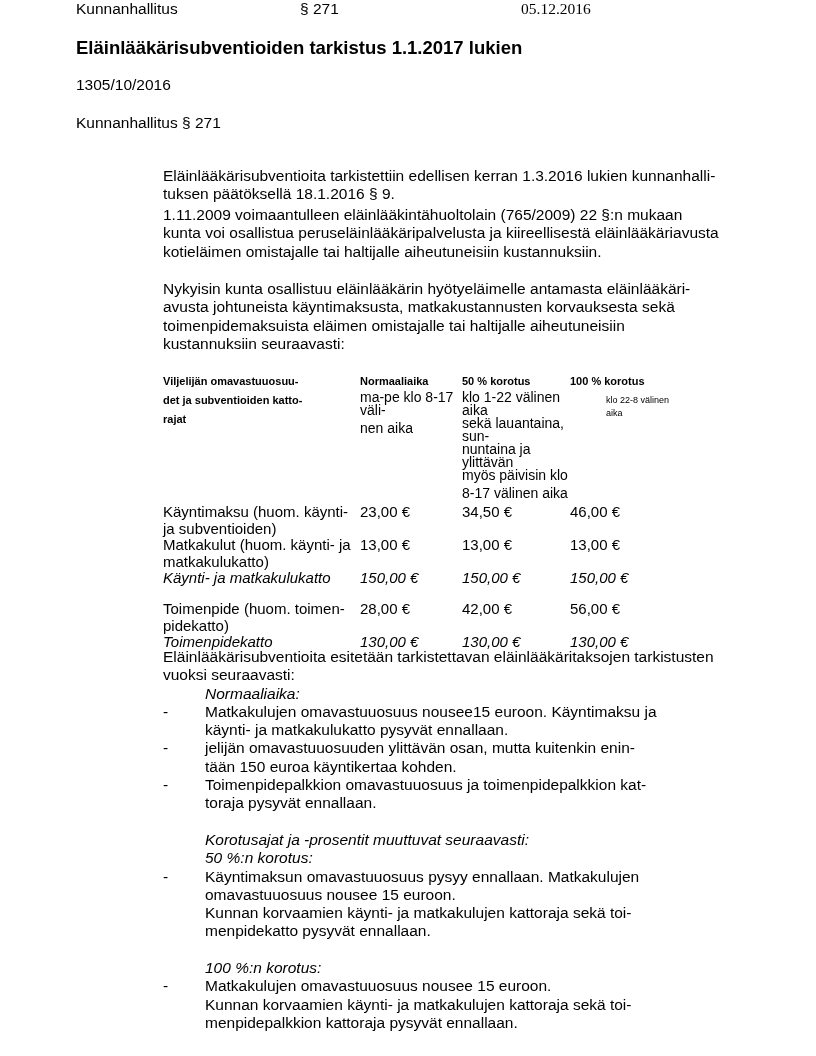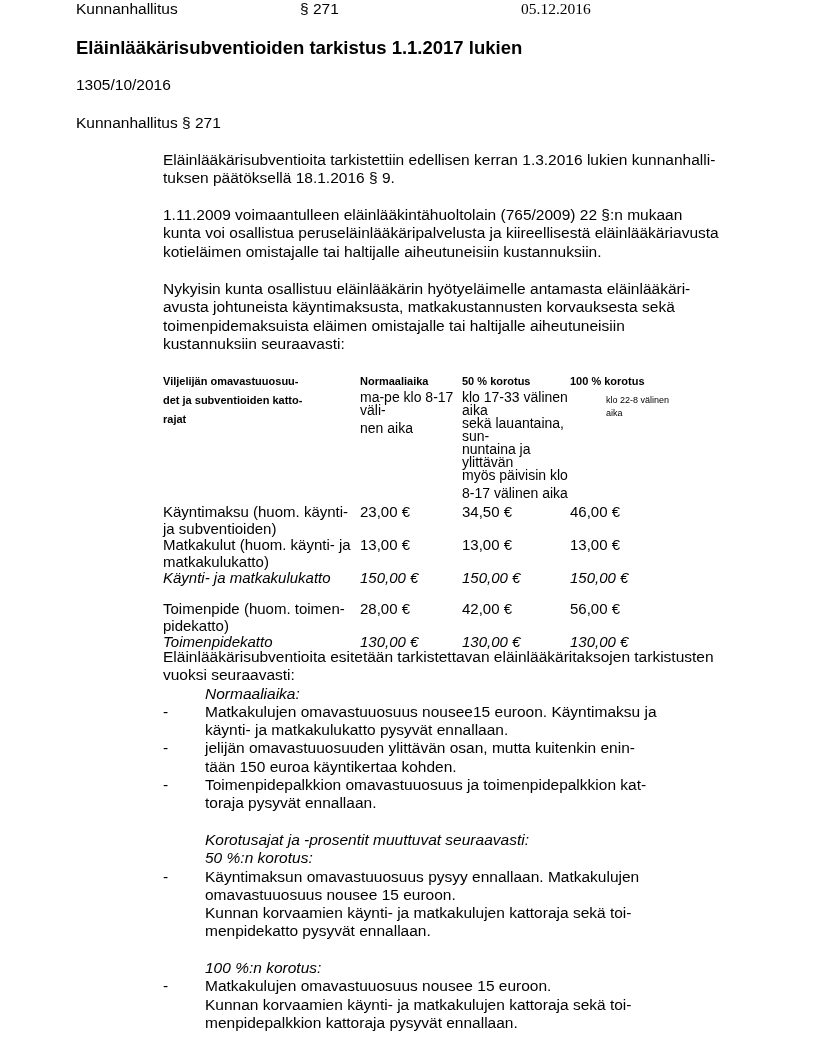--- a/index.html
+++ b/index.html
@@ -33,21 +33,21 @@
 <body>
 
 <div class="abs hdr" style="left:76px;">Kunnanhallitus</div>
 <div class="abs hdr" style="left:300px;">§ 271</div>
 <div class="abs hdr" style="left:521px;font-family:Liberation Serif, serif;">05.12.2016</div>
 
 <div class="abs title">Eläinlääkärisubventioiden tarkistus 1.1.2017 lukien</div>
 <div class="abs plain" style="left:76px; top:76px;">1305/10/2016</div>
 <div class="abs plain" style="left:76px; top:114px;">Kunnanhallitus § 271</div>
 
-<div class="para" style="top:151px;">
+<div class="para" style="top:167px;">
   <span class="ln">Eläinlääkärisubventioita tarkistettiin edellisen kerran 1.3.2016 lukien kunnanhalli-</span>
   <span class="ln">tuksen päätöksellä 18.1.2016 § 9.</span>
 </div>
 
 <div class="para" style="top:206px;">
   <span class="ln">1.11.2009 voimaantulleen eläinlääkintähuoltolain (765/2009) 22 §:n mukaan</span>
   <span class="ln">kunta voi osallistua peruseläinlääkäripalvelusta ja kiireellisestä eläinlääkäriavusta</span>
   <span class="ln">kotieläimen omistajalle tai haltijalle aiheutuneisiin kustannuksiin.</span>
 </div>
 
@@ -66,21 +66,21 @@
       <div class="th-main">det ja subventioiden katto-</div>
       <div class="th-main">rajat</div>
     </td>
     <td class="c1">
       <div class="th-main">Normaaliaika</div>
       <div class="th-sub">ma-pe klo 8-17 väli-</div>
       <div class="th-sub tall">nen aika</div>
     </td>
     <td class="c2">
       <div class="th-main">50 % korotus</div>
-      <div class="th-sub">klo 17-33 välinen aika</div>
+      <div class="th-sub">klo 1-22 välinen aika</div>
       <div class="th-sub">sekä lauantaina, sun-</div>
       <div class="th-sub">nuntaina ja ylittävän</div>
       <div class="th-sub">myös päivisin klo</div>
       <div class="th-sub tall">8-17 välinen aika</div>
     </td>
     <td class="c3">
       <div class="th-main">100 % korotus</div>
       <div class="th-sub" style="font-size:9px; padding-top:3px;margin-left:36px;">klo 22-8 välinen aika</div>
     </td>
   </tr>

